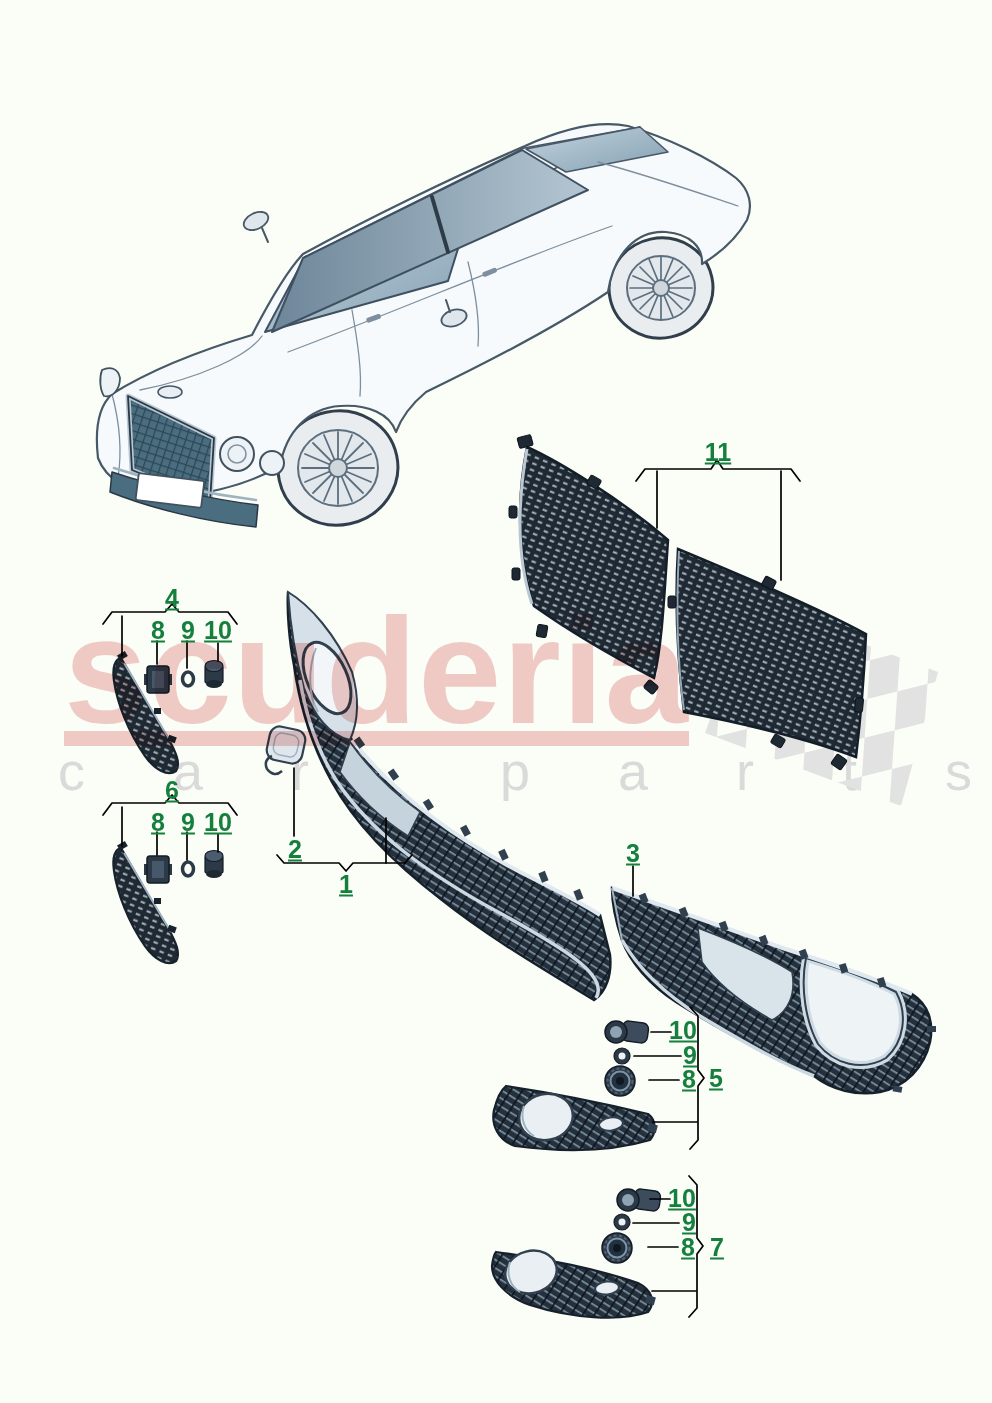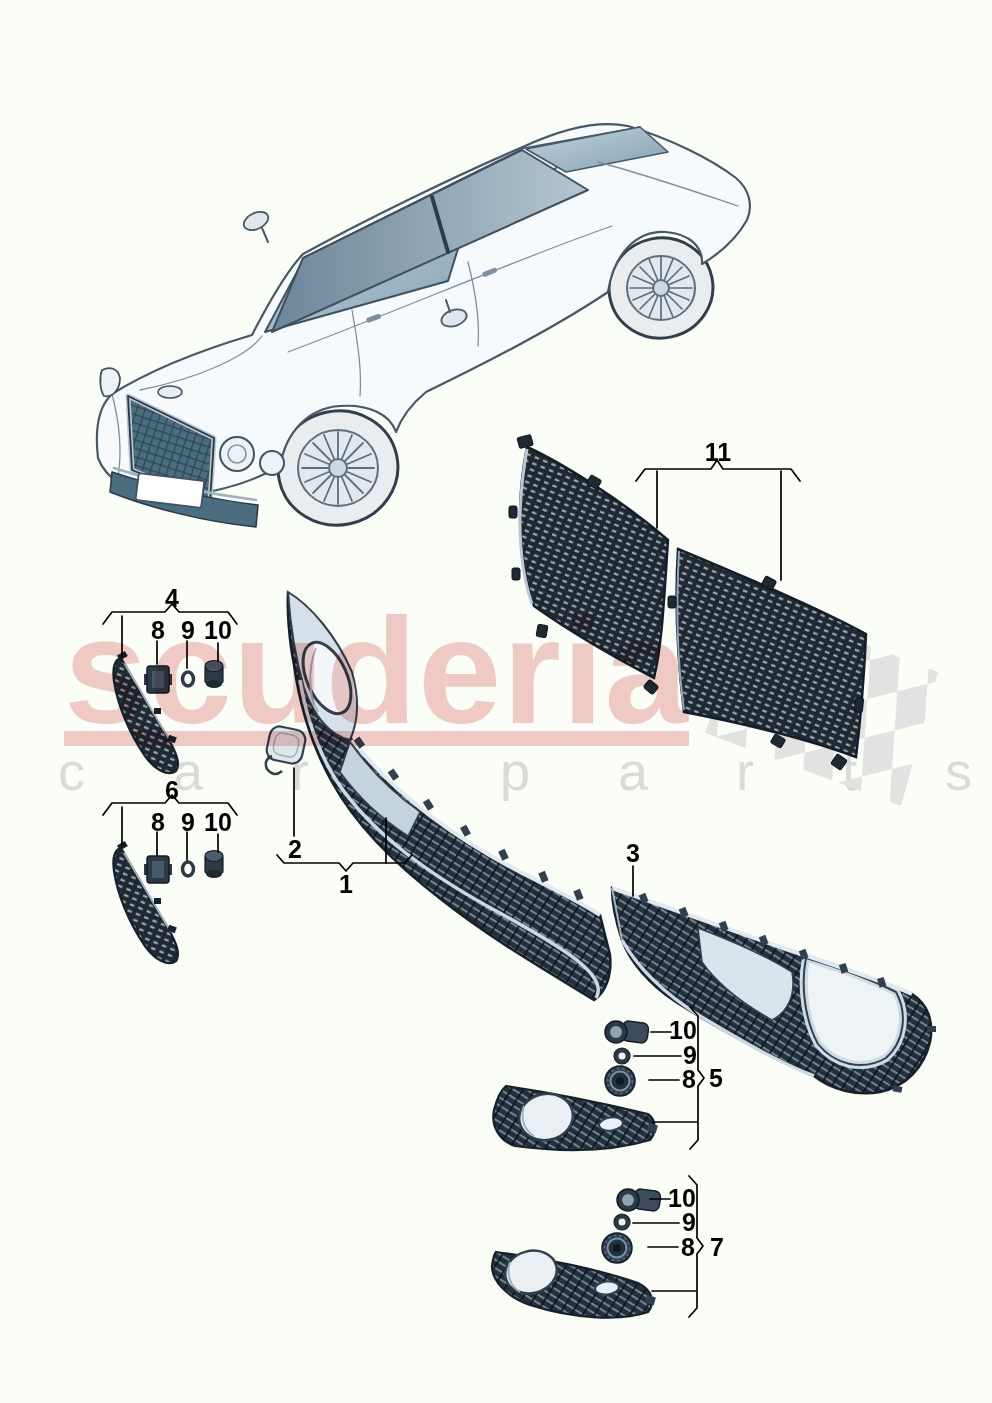--- a/index.html
+++ b/index.html
@@ -6,21 +6,21 @@
   #stage{
     position:relative; width:992px; height:1403px;
     background:#fbfdf7; overflow:hidden;
     font-family:"Liberation Sans", sans-serif;
   }
   #stage svg{position:absolute;left:0;top:0;z-index:2;}
   .lbl{
     position:absolute; z-index:6;
     transform:translate(-50%,-50%);
     font:700 25px/1 "Liberation Sans", sans-serif;
-    color:#000000; white-space:nowrap; cursor:pointer;
+    color:#15803d; white-space:nowrap; cursor:pointer;text-decoration:underline;
   }
   #wm-sub{
     position:absolute; z-index:1; left:58px; top:744px;
     font:400 54px/1 "Liberation Sans", sans-serif;
     letter-spacing:88px; color:#dadada; white-space:nowrap;
   }
   #wm-brand{
     position:absolute; z-index:5; left:64px; top:596px;
     font:700 150px/1 "Liberation Sans", sans-serif;
     letter-spacing:1px; color:rgba(206,42,38,0.24);

